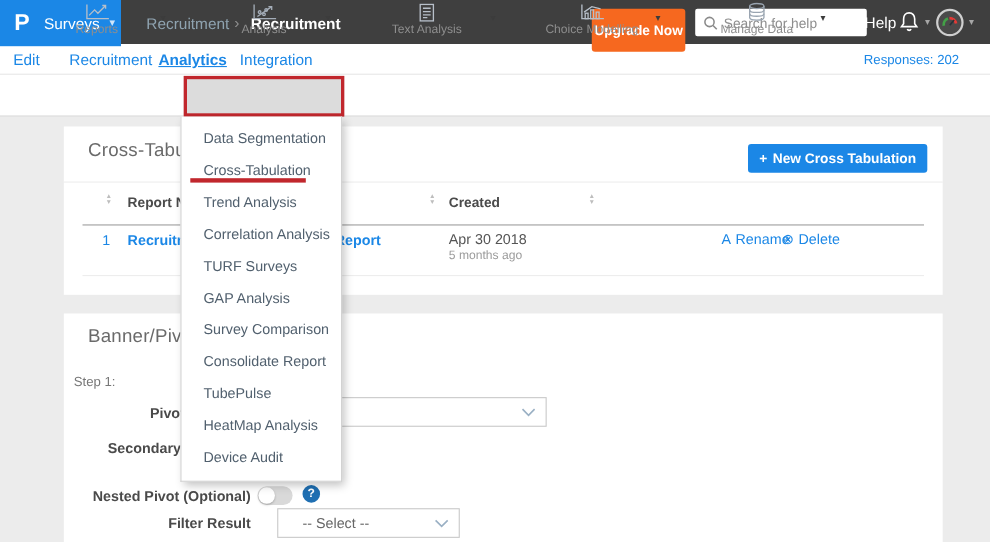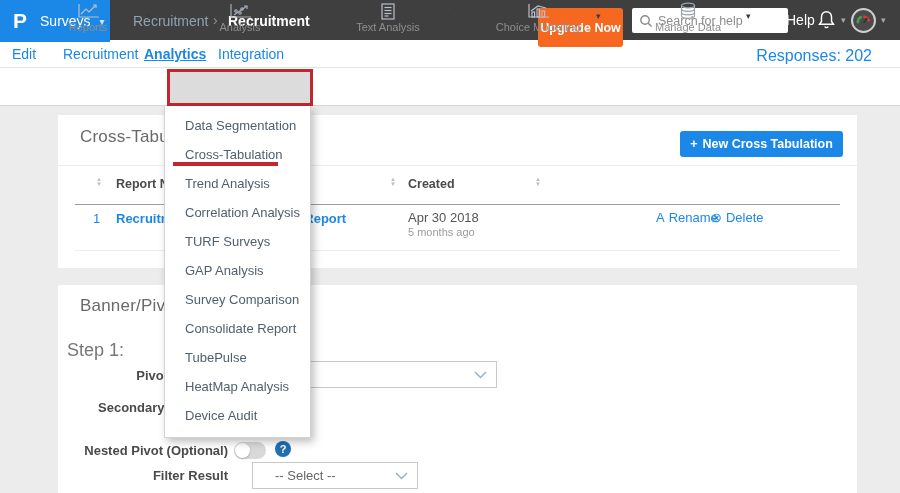--- a/index.html
+++ b/index.html
@@ -28,21 +28,21 @@
   .help-label { position:absolute; left:786px; top:12px; color:#fff; font-size:14px; cursor:pointer; }
   .bell-wrap { position:absolute; left:816px; top:9px; cursor:pointer; }
   .bell-caret { position:absolute; left:841px; top:15px; color:#a7a7a7; font-size:9px; }
   .avatar { position:absolute; left:851px; top:8px; width:25px; height:25px; border-radius:50%; border:2px solid #cfcfcf; background:#4a4a4a; overflow:hidden; cursor:pointer; }
   .avatar-caret { position:absolute; left:881px; top:15px; color:#a7a7a7; font-size:9px; }
 
   
   .nav { position:absolute; left:0; top:40px; width:900px; height:28px; background:#fff; border-bottom:1px solid #e3e3e3; z-index:2; }
   .nav-tab { position:absolute; top:6px; color:#1b87e6; font-size:14px; cursor:pointer; }
   .nav-tab.active { text-decoration:underline; font-weight:600; }
-  .responses { position:absolute; right:28px; top:7px; color:#1b87e6; font-size:16px; cursor:pointer; }
+  .responses { position:absolute; right:28px; top:7px; color:#1b87e6; font-size:12px; cursor:pointer; }
 
   
   .toolbar { position:absolute; left:0; top:68px; width:900px; height:38px; background:#fff; border-bottom:1px solid #d6d6d6; z-index:2; }
   .tb-item { position:absolute; top:2px; width:120px; text-align:center; cursor:pointer; z-index:6; }
   .tb-icon { height:18px; display:flex; justify-content:center; align-items:flex-end; }
   .tb-label { font-size:11px; color:#8e8e8e; margin-top:1px; }
   .tb-caret { position:absolute; top:11px; font-size:9px; color:#3c3c3c; cursor:pointer; z-index:6; }
   .annotation-box { position:absolute; left:167px; top:69px; width:146px; height:37px; background:#dcdcdc; border:3px solid #c1272d; z-index:5; }
 
   
@@ -64,21 +64,21 @@
   .th { position:absolute; font-size:12.5px; font-weight:bold; color:#4a4a4a; white-space:nowrap; }
   .hdr-line { position:absolute; left:17px; top:89px; width:765px; height:1px; background:#9e9e9e; }
   .row-line { position:absolute; left:17px; top:135px; width:765px; height:1px; background:#ededed; }
   .cell-idx { position:absolute; left:35px; top:96px; font-size:13px; color:#1b87e6; }
   .cell-name { position:absolute; left:58px; top:96px; font-size:13px; font-weight:600; color:#1b87e6; cursor:pointer; white-space:nowrap; }
   .cell-date { position:absolute; left:350px; top:95px; font-size:13px; color:#555; }
   .cell-ago { position:absolute; left:350px; top:111px; font-size:11px; color:#9b9b9b; }
   .action { position:absolute; top:95px; font-size:13px; color:#1b87e6; cursor:pointer; white-space:nowrap; }
   .action .ico { margin-right:4px; font-size:13px; }
 
-  .step-label { position:absolute; left:9px; top:55px; font-size:18px; color:#777; }
+  .step-label { position:absolute; left:9px; top:55px; font-size:12px; color:#777; }
   .form-label { position:absolute; width:170px; text-align:right; font-size:13px; font-weight:bold; color:#4a4a4a; white-space:nowrap; }
   .select { position:absolute; background:#fff; border:1px solid #c9c9c9; display:flex; align-items:center; cursor:pointer;padding-left:12px; }
   .select .val { margin-left:10px; font-size:13px; color:#666; }
   .select svg { position:absolute; right:9px; top:50%; transform:translateY(-50%); }
   .toggle { position:absolute; left:176px; top:157px; width:32px; height:17px; background:#d9d9d9; border-radius:9px; cursor:pointer; }
   .toggle .knob { position:absolute; left:1px; top:1px; width:15px; height:15px; background:#fff; border-radius:50%; box-shadow:0 1px 2px rgba(0,0,0,.25); }
   .q-icon { position:absolute; left:217px; top:156px; width:16px; height:16px; border-radius:50%; background:#1f6fb2; color:#fff; font-size:11px; font-weight:bold; display:flex; align-items:center; justify-content:center; cursor:pointer; }
 </style>
 </head>
 <body>

